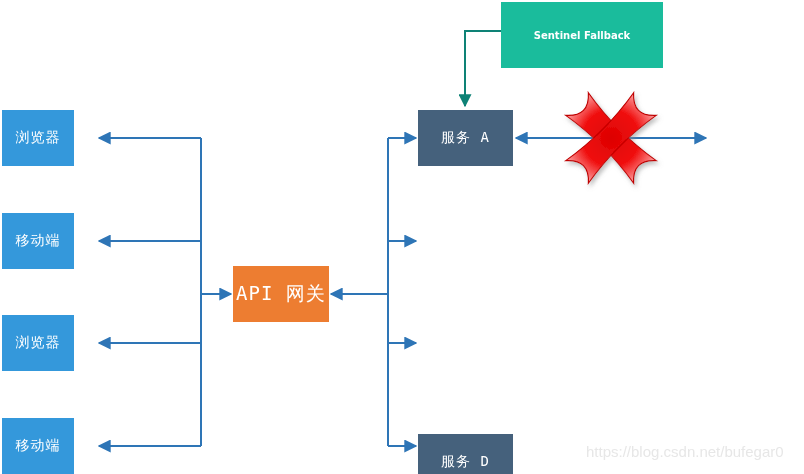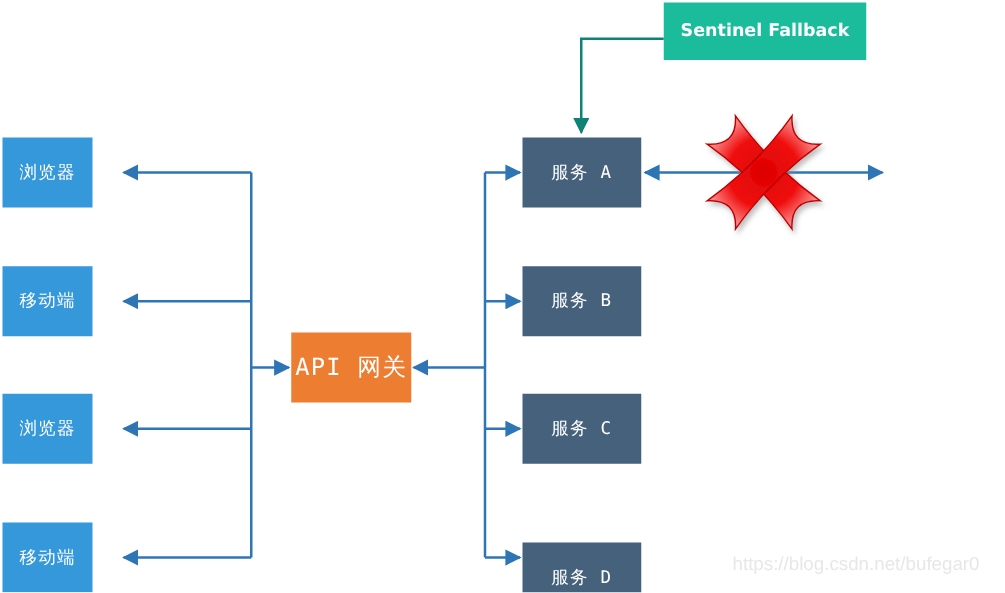--- a/index.html
+++ b/index.html
@@ -28,22 +28,22 @@
   .service-1{top:110px;}
   .service-2{top:213px;}
   .service-3{top:315px;}
   .service-4{top:434px;}
   .gateway{
     left:233px;top:266px;width:96px;height:56px;background:#ed7d31;
     font-family:"DejaVu Sans Mono","Liberation Mono",monospace;
     font-size:19px;letter-spacing:1px;
   }
   .fallback{
-    left:531px;top:2px;width:162px;height:46px;background:#1abc9c;
-    font-weight:bold;font-size:14px;
+    left:501px;top:2px;width:162px;height:66px;background:#1abc9c;
+    font-weight:bold;font-size:10px;
   }
   .backup{
     left:709px;top:110px;width:95px;height:56px;background:#c4657e;
     font-family:"DejaVu Sans Mono","Liberation Mono",monospace;
     font-size:14px;letter-spacing:1px;
   }
   .watermark{
     position:absolute;left:586px;top:443px;width:212px;
     color:#e7e7e7;font-size:15px;white-space:nowrap;
     font-family:"Liberation Sans","DejaVu Sans",sans-serif;
@@ -98,22 +98,20 @@
   </svg>
 
   <div class="box client client-1">浏览器</div>
   <div class="box client client-2">移动端</div>
   <div class="box client client-3">浏览器</div>
   <div class="box client client-4">移动端</div>
 
   <div class="box gateway">API 网关</div>
 
   <div class="box service service-1">服务 A</div>
-  <div class="box service service-2">服务 B</div>
-  <div class="box service service-3">服务 C</div>
   <div class="box service service-4">服务 D</div>
 
   <div class="box fallback">Sentinel Fallback</div>
 
 
   <div class="watermark">https://blog.csdn.net/bufegar0</div>
 
 </div>
 
 </body></html>

